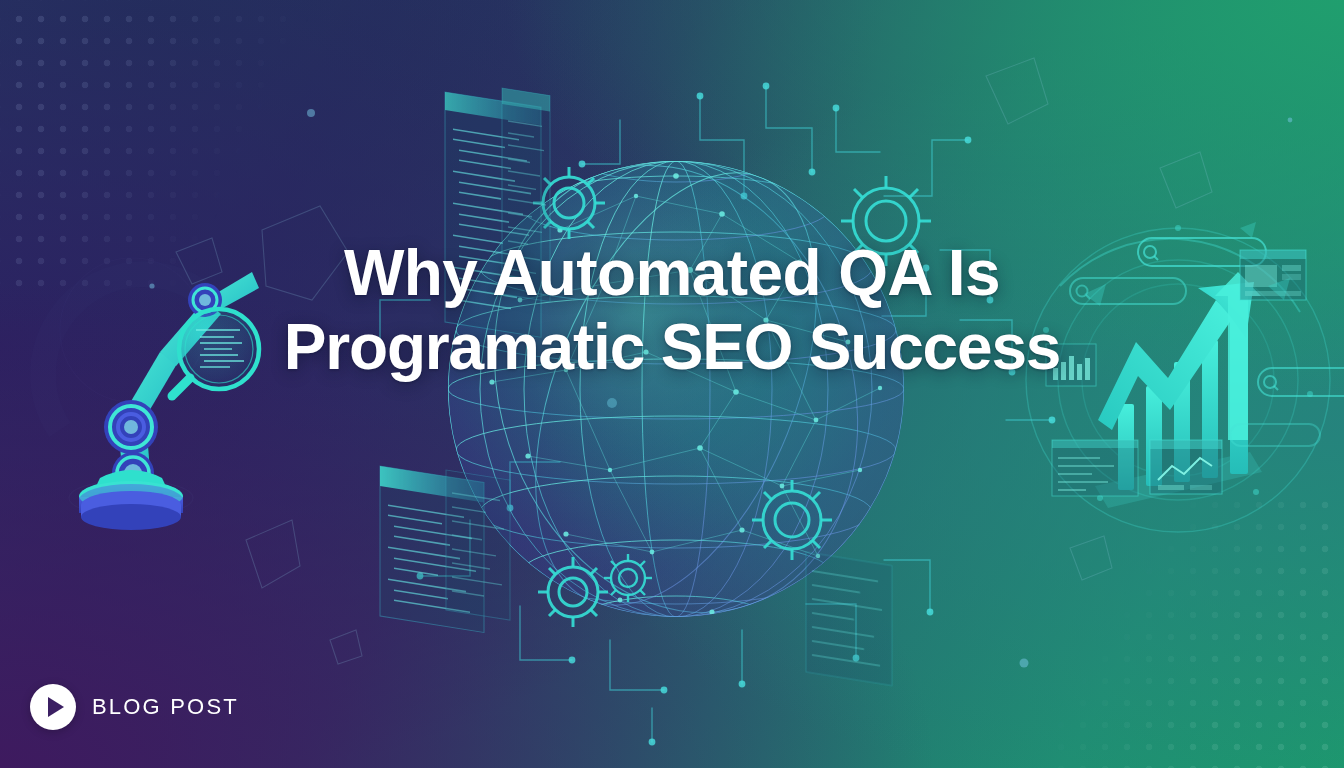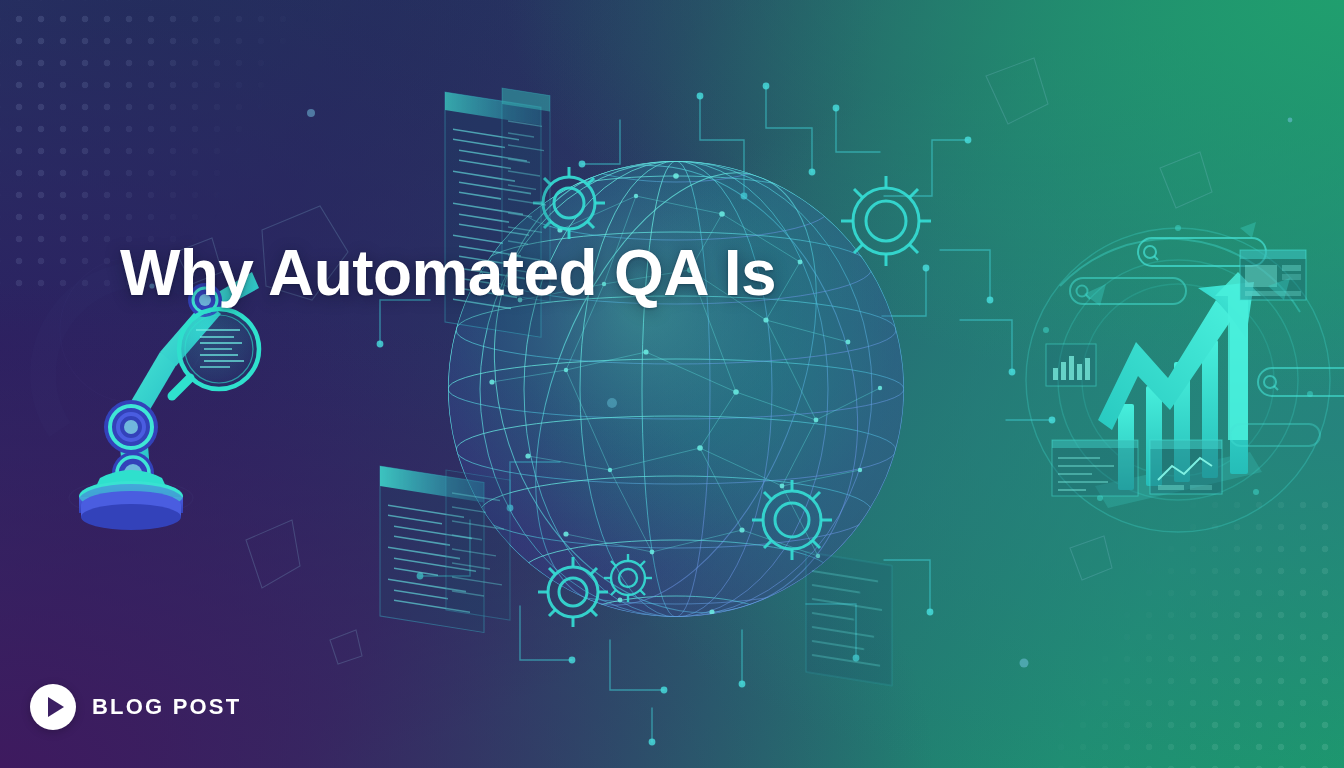--- a/index.html
+++ b/index.html
@@ -29,21 +29,21 @@
     position:absolute;right:0;bottom:0;width:300px;height:280px;
     background-image:radial-gradient(circle, rgba(210,250,240,.13) 3.1px, rgba(0,0,0,0) 3.6px);
     background-size:22px 22px;background-position:6px 6px;
     -webkit-mask-image:linear-gradient(300deg, rgba(0,0,0,1) 0%, rgba(0,0,0,.7) 34%, rgba(0,0,0,0) 70%);
             mask-image:linear-gradient(300deg, rgba(0,0,0,1) 0%, rgba(0,0,0,.7) 34%, rgba(0,0,0,0) 70%);
   }
 
   
   .headline{
     position:absolute;left:0;right:0;top:236px;
-    z-index:40;
+    text-align:center;z-index:40;
     color:#ffffff;
     font-size:64px;line-height:74px;font-weight:bold;
     letter-spacing:-.6px;
     text-shadow:0 3px 16px rgba(10,18,40,.45), 0 1px 3px rgba(10,18,40,.35);
     padding:0 120px;
     -webkit-font-smoothing:antialiased;
   }
   .headline .ln{display:block;white-space:nowrap;}
   .headline .ln3{letter-spacing:-1.2px;}
 
@@ -57,21 +57,21 @@
     display:flex;align-items:center;justify-content:center;
     box-shadow:0 2px 10px rgba(0,0,0,.22);
   }
   .badge-play .tri{
     width:0;height:0;margin-left:5px;
     border-left:16px solid #3b1f63;
     border-top:10px solid transparent;
     border-bottom:10px solid transparent;
   }
   .badge-label{
-    color:#ffffff;font-size:22px;font-weight:bold;letter-spacing:2.2px;
+    color:#ffffff;font-size:22px;font-weight:normal;letter-spacing:2.2px;
   }
 
   svg{display:block;}
 </style>
 </head>
 <body>
 
 <div id="stage">
 
   <div class="dots-tl no-evt"></div>
@@ -561,20 +561,21 @@
 
     <g fill="#3fdcd0" fill-opacity=".32">
       <path d="M1084 294 L1106 284 L1100 306 Z"></path>
       <path d="M1268 286 L1290 278 L1284 300 Z"></path>
       <path d="M1240 228 L1256 222 L1252 238 Z"></path>
     </g>
   </svg>
 
   <div class="headline">
     <span class="ln ln1">Why Automated QA Is</span>
+    <span class="ln ln3">Programatic SEO Success</span>
   </div>
 
   <div class="badge">
     <div class="badge-play">
       <div class="tri"></div>
     </div>
     <div class="badge-label">BLOG POST</div>
   </div>
 
 </div>

